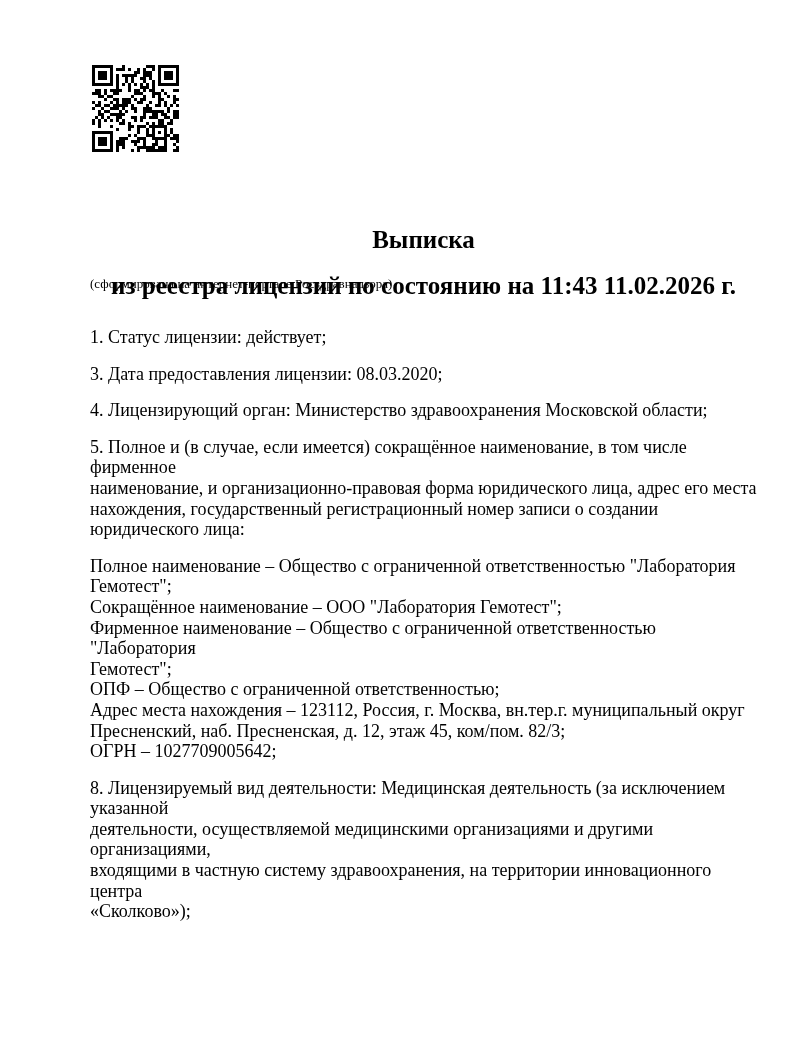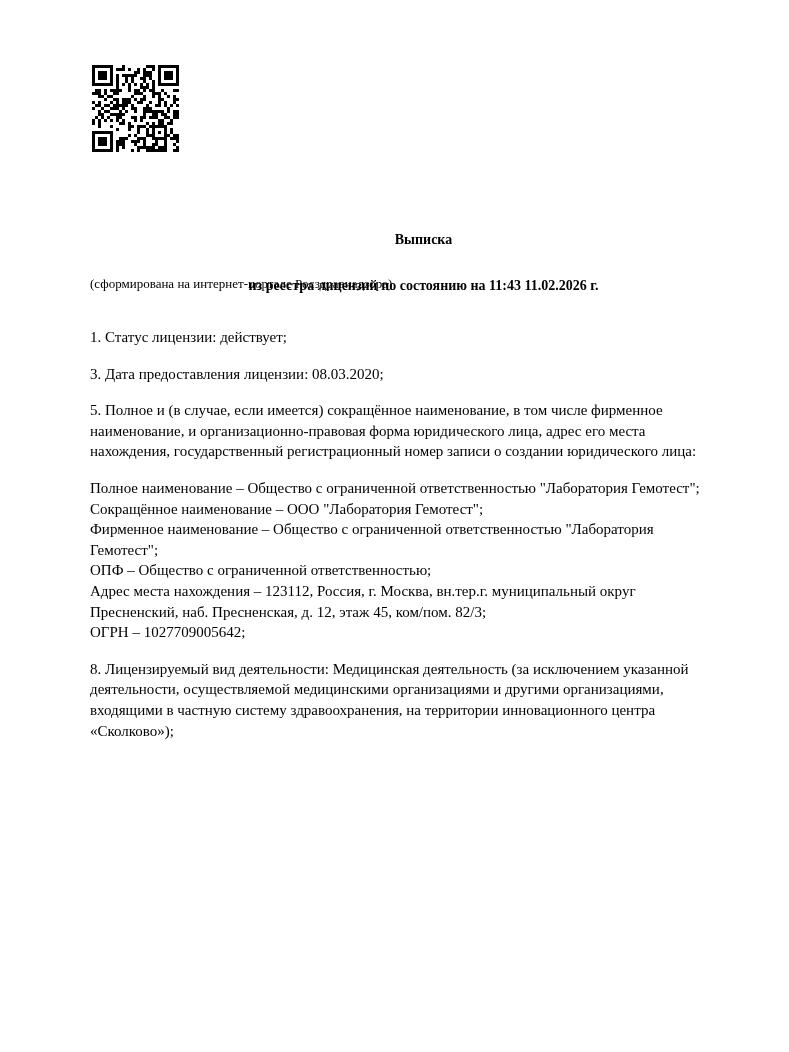--- a/index.html
+++ b/index.html
@@ -28,39 +28,39 @@
     height: 100%;
     display: block;
   }
   .title {
     position: absolute;
     left: 90px;
     right: 32px;
     top: 205px;
     text-align: center;
     font-weight: bold;
-    font-size: 14px;
+    font-size: 25px;
     line-height: 23px;
     white-space: pre-line;
   }
   .subtitle {
     position: absolute;
     left: 90px;
     right: 37px;
     top: 276px;
     text-align: left;
     font-size: 13px;
     line-height: 16px;
   }
   .doc-body {
     position: absolute;
     left: 90px;
     top: 327px;
     width: 672px;
-    font-size: 15px;
+    font-size: 18px;
     line-height: 20.6px;
   }
   .doc-body p {
     margin: 0 0 16px 0;
     white-space: pre-line;
   }
 </style>
 </head>
 <body>
 
@@ -475,20 +475,21 @@
   <div class="title">
     <div>Выписка</div>
     <div>из реестра лицензий по состоянию на 11:43 11.02.2026 г.</div>
   </div>
 
   <div class="subtitle">(сформирована на интернет-портале Росздравнадзора)</div>
 
   <div class="doc-body">
     <p>1. Статус лицензии: действует;</p>
     <p>3. Дата предоставления лицензии: 08.03.2020;</p>
+    <p>4. Лицензирующий орган: Министерство здравоохранения Московской области;</p>
     <p>5. Полное и (в случае, если имеется) сокращённое наименование, в том числе фирменное
 наименование, и организационно-правовая форма юридического лица, адрес его места
 нахождения, государственный регистрационный номер записи о создании юридического лица:</p>
     <p>Полное наименование – Общество с ограниченной ответственностью "Лаборатория Гемотест";
 Сокращённое наименование – ООО "Лаборатория Гемотест";
 Фирменное наименование – Общество с ограниченной ответственностью "Лаборатория
 Гемотест";
 ОПФ – Общество с ограниченной ответственностью;
 Адрес места нахождения – 123112, Россия, г. Москва, вн.тер.г. муниципальный округ
 Пресненский, наб. Пресненская, д. 12, этаж 45, ком/пом. 82/3;

